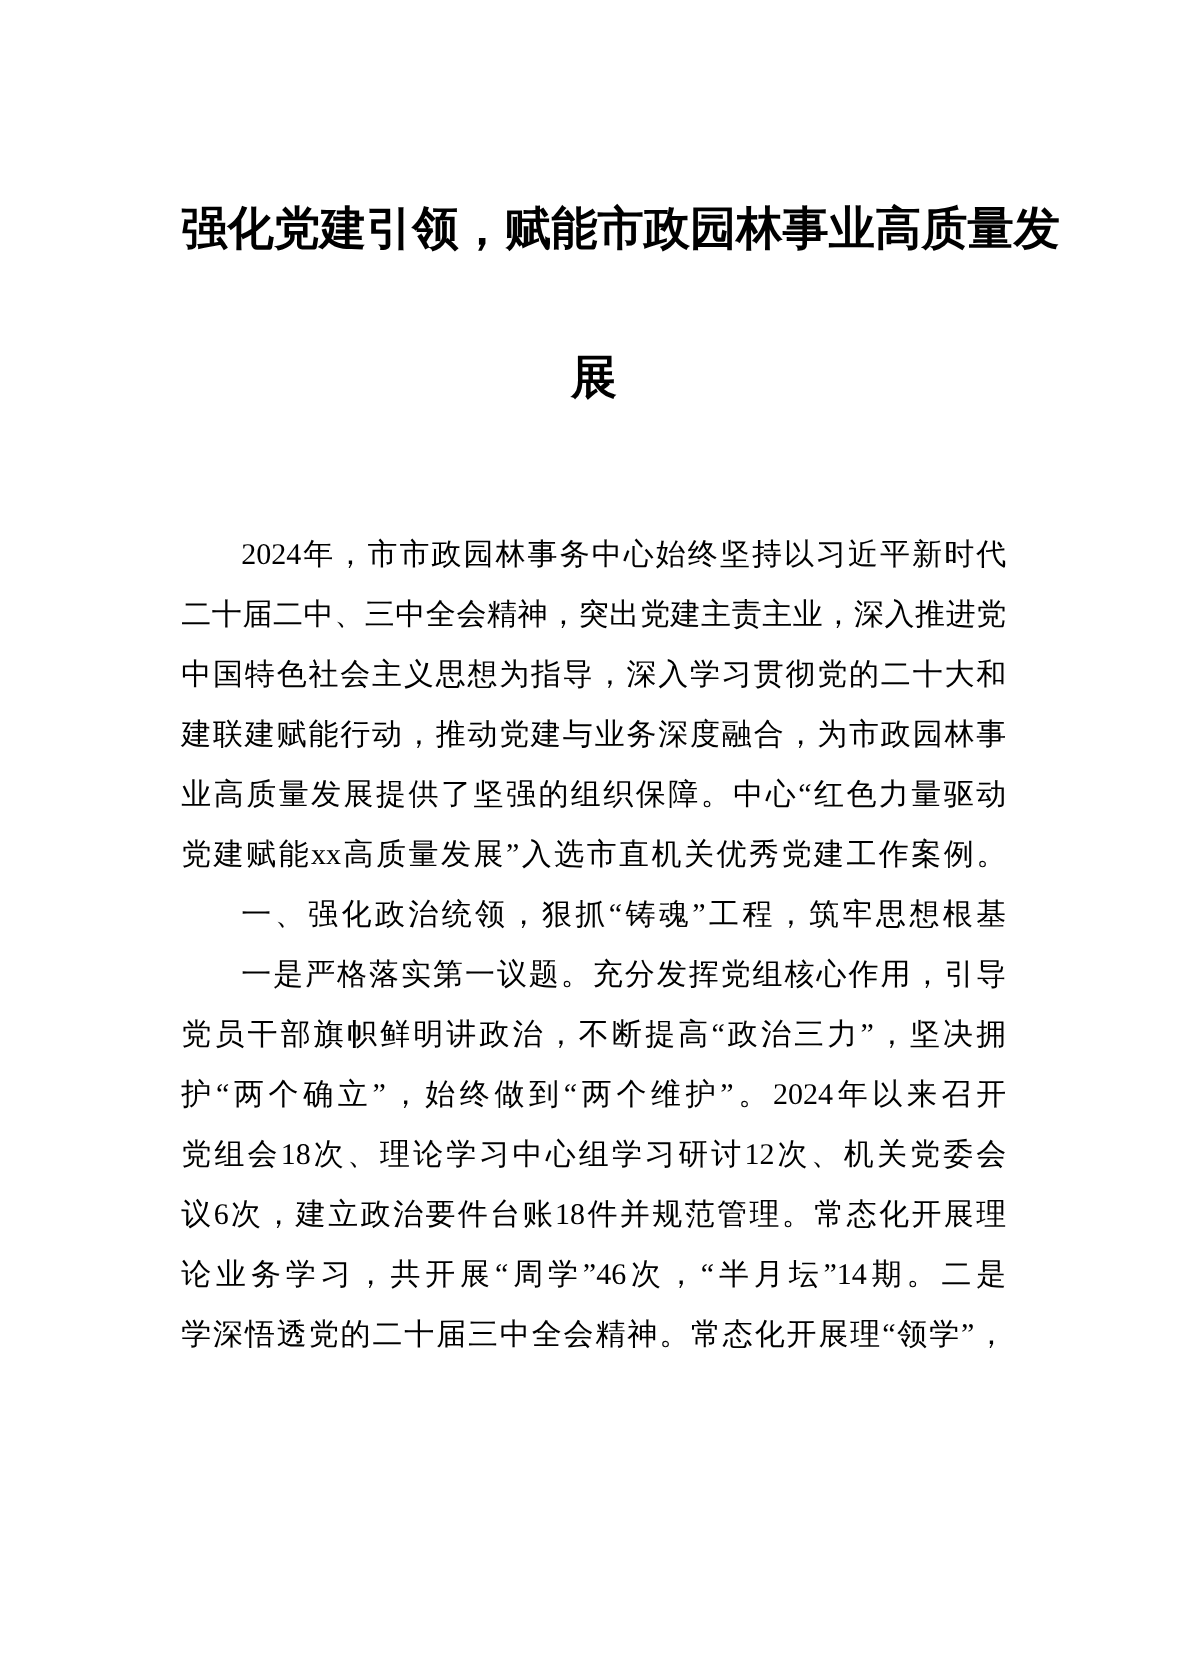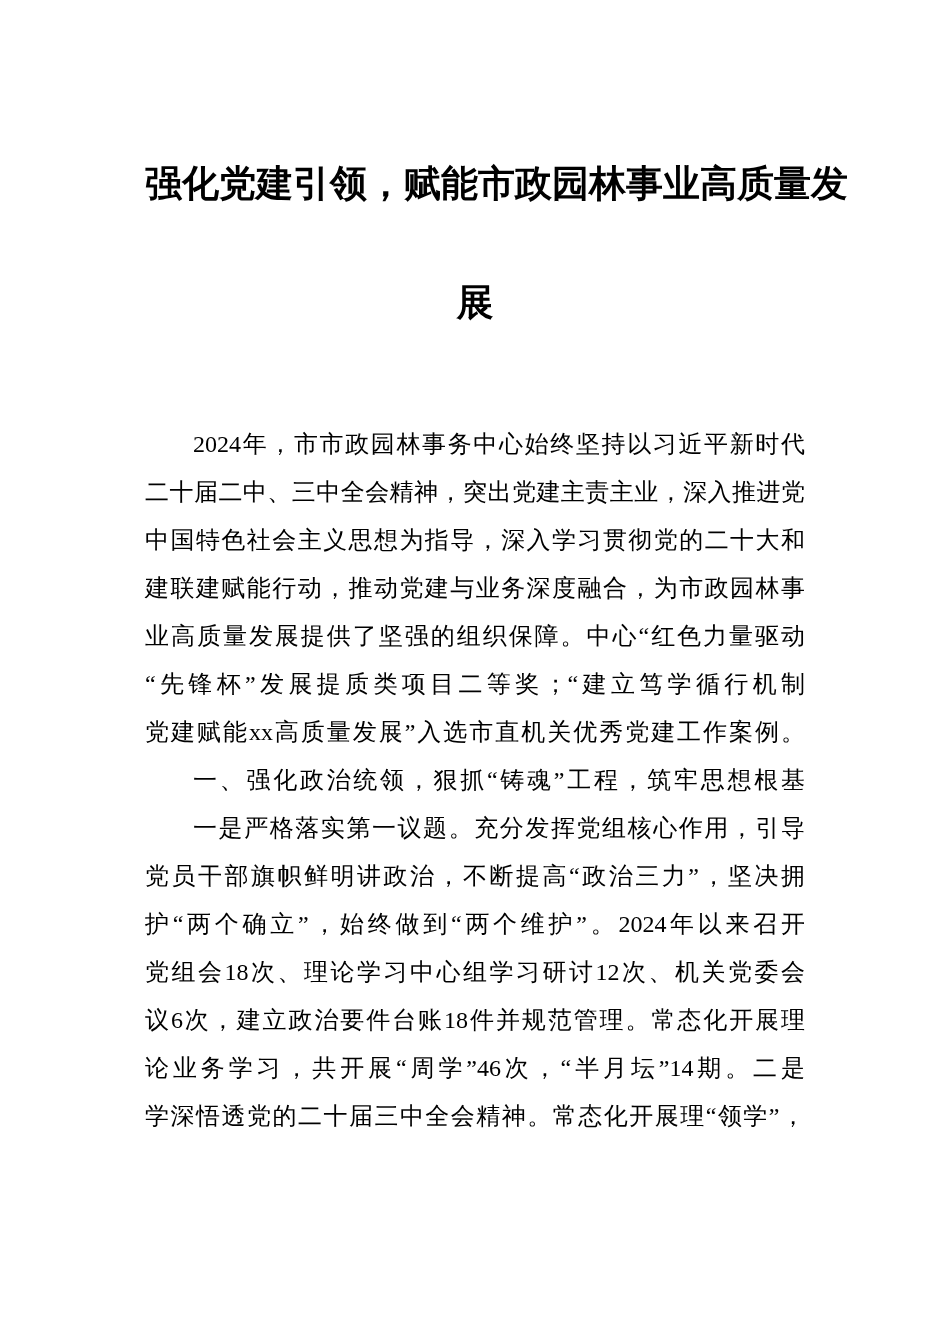--- a/index.html
+++ b/index.html
@@ -51,21 +51,20 @@
     <div class="t-line">强化党建引领，赋能市政园林事业高质量发</div>
     <div class="t-line">展</div>
   </h1>
 
   <div class="doc-body">
     <div class="line ind">2024年，市市政园林事务中心始终坚持以习近平新时代</div>
     <div class="line">二十届二中、三中全会精神，突出党建主责主业，深入推进党</div>
     <div class="line">中国特色社会主义思想为指导，深入学习贯彻党的二十大和</div>
     <div class="line">建联建赋能行动，推动党建与业务深度融合，为市政园林事</div>
     <div class="line">业高质量发展提供了坚强的组织保障。中心“红色力量驱动</div>
-    <div class="line">“先锋杯”发展提质类项目二等奖；“建立笃学循行机制</div>
     <div class="line">党建赋能xx高质量发展”入选市直机关优秀党建工作案例。</div>
     <div class="line ind">一、强化政治统领，狠抓“铸魂”工程，筑牢思想根基</div>
     <div class="line ind">一是严格落实第一议题。充分发挥党组核心作用，引导</div>
     <div class="line">党员干部旗帜鲜明讲政治，不断提高“政治三力”，坚决拥</div>
     <div class="line">护“两个确立”，始终做到“两个维护”。2024年以来召开</div>
     <div class="line">党组会18次、理论学习中心组学习研讨12次、机关党委会</div>
     <div class="line">议6次，建立政治要件台账18件并规范管理。常态化开展理</div>
     <div class="line">论业务学习，共开展“周学”46次，“半月坛”14期。二是</div>
     <div class="line">学深悟透党的二十届三中全会精神。常态化开展理“领学”，</div>
   </div>

